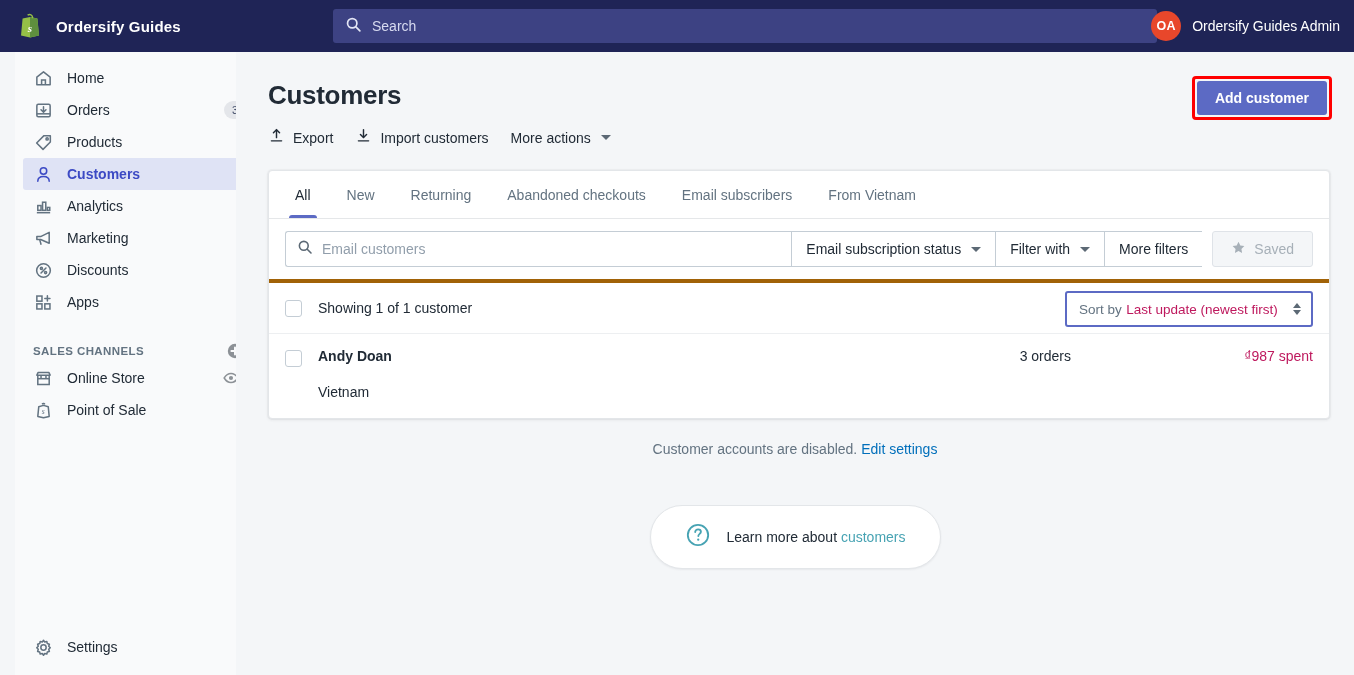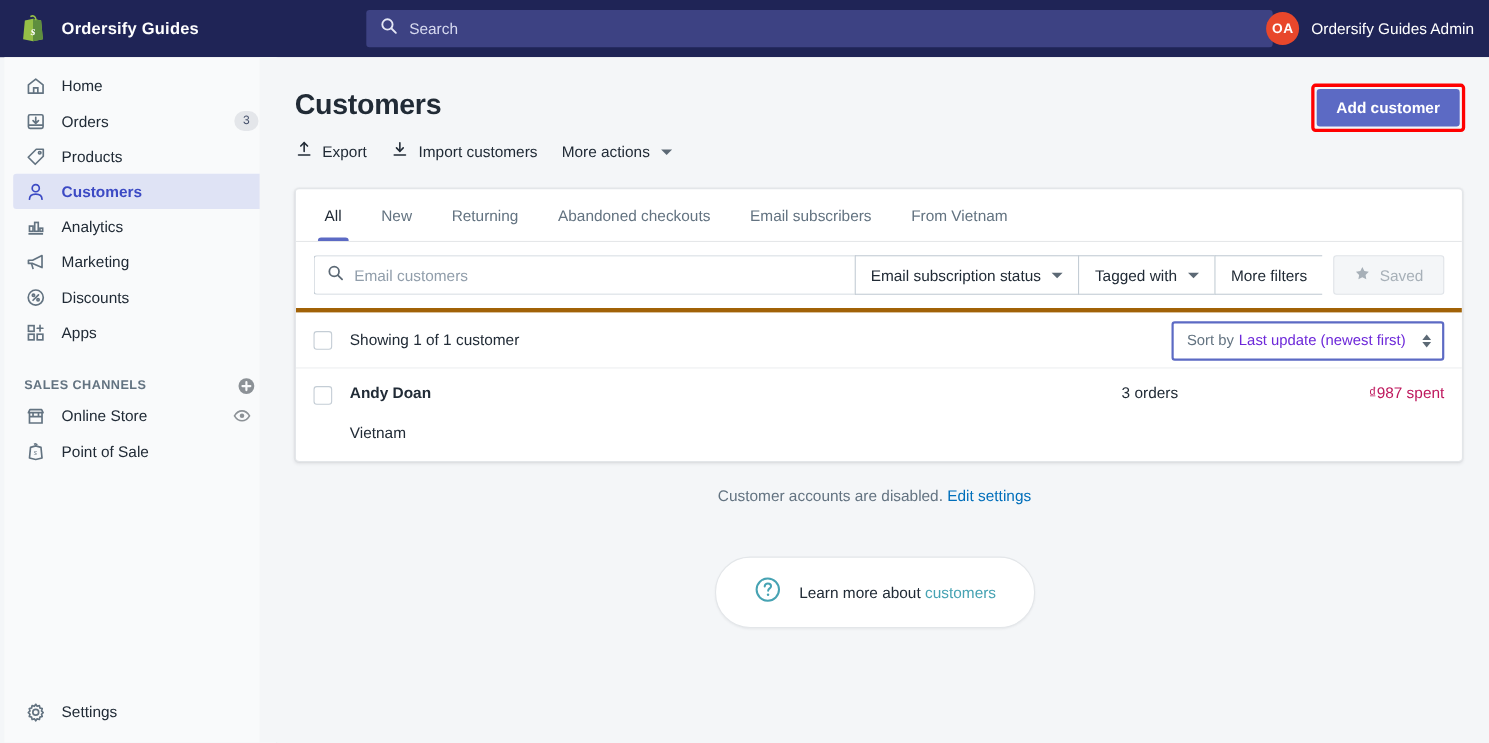--- a/index.html
+++ b/index.html
@@ -38,21 +38,21 @@
     width: 30px; height: 30px; border-radius: 50%;
     background: #e8472b; color: #fff;
     font-size: 12.5px; font-weight: bold;
     display: flex; align-items: center; justify-content: center;
     letter-spacing: .3px;
   }
   .user-name { color: #fff; font-size: 14px; white-space: nowrap; }
 
   
   .sidebar {
-    position: absolute; top: 52px; left: 4px;
+    position: absolute; top: 52px; left: 15px;
     width: 248px; height: 623px;
     background: #f9fafb;
     border-right: 1px solid #dfe3e8;
   }
   .nav-list { padding-top: 10px; }
   .nav-item {
     display: flex; align-items: center;
     height: 32px; margin: 0 8px 0 8px; padding: 0 10px;
     border-radius: 3px; cursor: pointer; gap: 14px;
     position: relative;
@@ -162,21 +162,21 @@
   }
   .showing { font-size: 14px; color: #212b36; margin-left: 16px; }
   .sortbox {
     position: absolute; right: 16px; top: 8px;
     height: 36px; min-width: 248px;
     border: 2px solid #5c6ac4; border-radius: 3px;
     display: flex; align-items: center; justify-content: space-between;
     padding: 0 10px 0 12px; background: #fff; cursor: pointer; gap: 8px;
   }
   .sort-prefix { font-size: 13.5px; color: #637381; }
-  .sort-val { font-size: 13.5px; color: #6d28d9; }
+  .sort-val { font-size: 13.5px; color: #be185d; }
   .stepper { display: flex; flex-direction: column; gap: 2px; margin-left: 2px; }
   .stepper i { width: 0; height: 0; border-left: 4px solid transparent; border-right: 4px solid transparent; display: block; }
   .stepper i.up { border-bottom: 5px solid #5c6975; }
   .stepper i.dn { border-top: 5px solid #5c6975; }
 
   .row {
     display: flex; align-items: flex-start;
     padding: 13px 16px 16px 16px;
     border-top: 1px solid #edeff1; position: relative; cursor: pointer;
   }
@@ -438,21 +438,21 @@
         </span>
         <span class="filter-ph">Email customers</span>
       </div>
 
       <div class="fbtn">
         <span>Email subscription status</span>
         <span class="caret"></span>
       </div>
 
       <div class="fbtn">
-        <span>Tagged with</span>
+        <span>Filter with</span>
         <span class="caret"></span>
       </div>
 
       <div class="fbtn">
         <span>More filters</span>
       </div>
 
       <div class="saved-btn">
         <span>
           <svg width="15" height="15" viewBox="0 0 20 20" fill="#a7b0b8">

